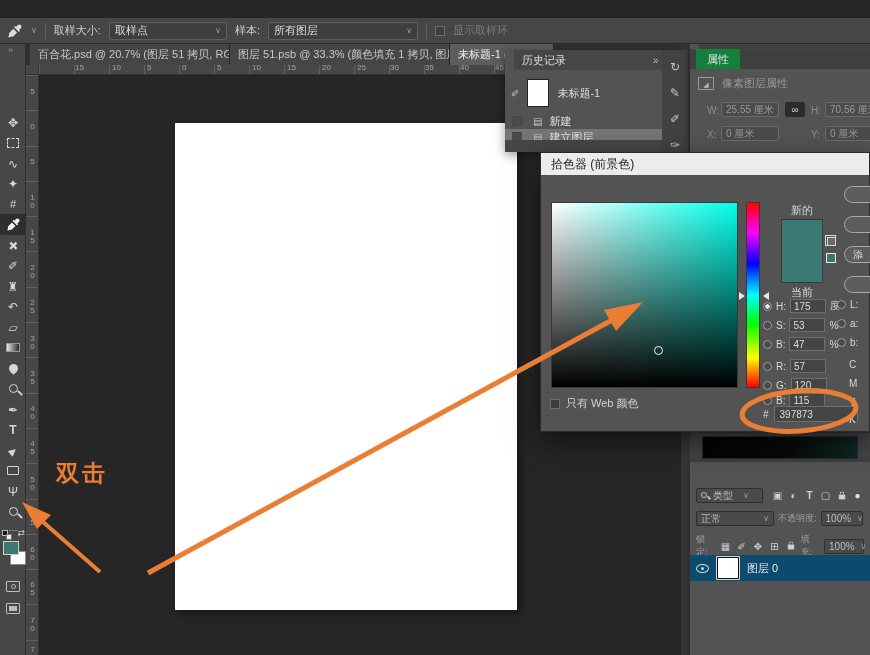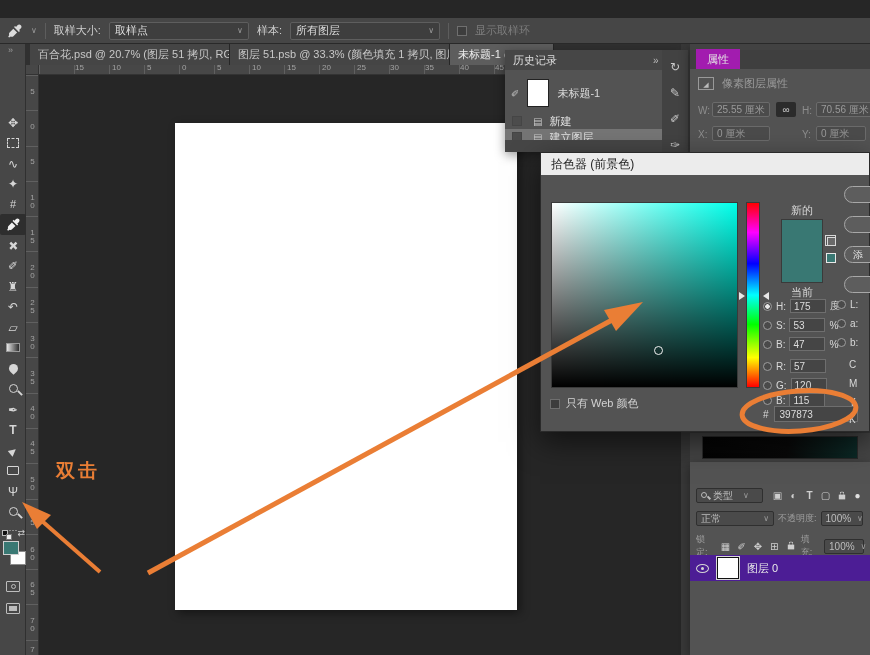--- a/index.html
+++ b/index.html
@@ -65,21 +65,21 @@
   .canvas-doc { left:175px; top:123px; width:342px; height:487px; background:#ffffff; box-shadow:3px 3px 9px rgba(0,0,0,.45); z-index:1; }
 
   
   .watermark { left:8px; top:610px; display:flex; gap:7px; align-items:center; z-index:3; opacity:.55; }
   .wm-logo { width:34px; height:32px; position:relative; }
   .wm-logo i { position:absolute; background:#2e6f99; }
   .wm-text1 { font-size:15px; font-weight:bold; color:#2e6f99; letter-spacing:2px; line-height:1.1; }
   .wm-text2 { font-size:11px; font-weight:bold; color:#2e6f99; letter-spacing:1px; }
 
   
-  .panel { background:#535353; box-shadow:0 3px 10px rgba(0,0,0,.4); z-index:5; }
+  .panel { background:#535353; box-shadow:0 3px 10px rgba(0,0,0,.4); z-index:5;padding-left:9px; }
   .panel-tabbar { background:#3f3f3f; display:flex; align-items:stretch; }
   .panel-tab { padding:0 10px; display:flex; align-items:center; font-size:11px; color:#c0c0c0; }
   .panel-tab.active { background:#535353; color:#e8e8e8; }
 
   
   .history { left:505px; top:50px; width:176px; height:102px; }
   .hist-header { height:20px; background:#464646; display:flex; align-items:center; font-size:11px; color:#ddd; padding:0 8px; }
   .hist-header .sp { flex:1; }
   .hist-snap { position:absolute; left:0; top:24px; width:176px; height:38px; display:flex; align-items:center; gap:8px; padding:0 6px; }
   .snap-thumb { width:22px; height:28px; background:#fff; border:1px solid #222; }
@@ -88,21 +88,21 @@
   .hist-foot { position:absolute; left:0; top:90px; width:176px; height:12px; background:#464646; }
   .srcbox { position:absolute; left:7px; width:10px; height:10px; border:1px solid #454545; background:#4c4c4c; }
 
   
   .dock-strip { left:662px; top:50px; width:26px; height:102px; background:#424242; z-index:5; display:flex; flex-direction:column; align-items:center; gap:12px; padding-top:10px; }
   .dock-icon { font-size:12px; color:#c9c9c9; }
 
   
   .props { left:690px; top:44px; width:180px; height:108px; }
   .props-top { height:6px; background:#424242; }
-  .props-tab { position:absolute; left:6px; top:5px; width:44px; height:20px; background:#a21caf; color:#e4e4e4; font-size:11px; display:flex; align-items:center; justify-content:center; }
+  .props-tab { position:absolute; left:6px; top:5px; width:44px; height:20px; background:#15803d; color:#e4e4e4; font-size:11px; display:flex; align-items:center; justify-content:center; }
   .props-tabrow { position:absolute; left:0; top:5px; width:180px; height:20px; background:#3f3f3f; z-index:-1; }
   .props-hdr { position:absolute; left:8px; top:32px; display:flex; align-items:center; gap:8px; color:#9c9c9c; font-size:11px; }
   .thumb-icon { width:16px; height:13px; border:1px solid #999; font-size:7px; color:#bbb; display:flex; align-items:flex-end; justify-content:center; }
   .prop-row { position:absolute; width:180px; height:16px; font-size:10px; color:#8d8d8d; }
   .prop-field { position:absolute; height:15px; background:#4b4b4b; border:1px solid #6b6b6b; border-radius:2px; font-size:10px; color:#9a9a9a; display:flex; align-items:center; padding:0 4px; }
   .link-btn { position:absolute; width:20px; height:15px; background:#2b2b2b; border-radius:2px; color:#c9c9c9; font-size:10px; display:flex; align-items:center; justify-content:center; }
 
   
   .ramp-block { left:690px; top:433px; width:180px; height:29px; background:#454545; z-index:5; }
   .ramp { position:absolute; left:12px; top:3px; width:156px; height:23px; background:linear-gradient(100deg,#040404 0%,#090909 55%,#0c2a27 100%); border:1px solid #2a2a2a; }
@@ -113,21 +113,21 @@
   .mini-field { height:15px; background:#4a4a4a; border:1px solid #2f2f2f; border-radius:2px; display:flex; align-items:center; padding:0 4px; font-size:10px; color:#bdbdbd; }
   .filter-icons { display:flex; gap:3px; margin-left:4px; }
   .f-icon { font-size:10px; color:#cfcfcf; width:13px; text-align:center; }
   .search-glass { position:relative; width:8px; height:8px; }
   .search-glass b { position:absolute; left:0; top:0; width:6px; height:6px; border:1.5px solid #bbb; border-radius:50%; }
   .search-glass i { position:absolute; right:0; bottom:0; width:1.5px; height:4px; background:#bbb; transform:rotate(-45deg); }
   .lock-icon { position:relative; width:8px; height:6px; background:#cfcfcf; display:inline-block; margin-top:4px; }
   .lock-icon::before { content:''; position:absolute; top:-4px; left:1px; width:4px; height:4px; border:1.5px solid #cfcfcf; border-bottom:none; border-radius:3px 3px 0 0; }
   .eye-icon { position:relative; width:13px; height:9px; border:1.5px solid #d6d6d6; border-radius:50%; }
   .eye-icon i { position:absolute; left:3.5px; top:2px; width:3px; height:3px; background:#d6d6d6; border-radius:50%; }
-  .layer-row { background:#4c1d95; height:26px; }
+  .layer-row { background:#0c4a6e; height:26px; }
   .layer-thumb { width:22px; height:22px; background:#fff; border:1px solid #111; outline:1px solid #d9d9d9; }
 
   
   .picker { left:540px; top:152px; width:330px; height:280px; background:#535353; border:1px solid #2a2a2a;
             box-shadow:0 10px 28px rgba(0,0,0,.55); z-index:10; }
   .picker-title { height:22px; background:#ececec; color:#1e1e1e; font-size:12px; display:flex; align-items:center; padding:0 10px; }
   .color-field { position:absolute; left:10px; top:49px; width:187px; height:186px; border:1px solid #3a3a3a;
                  background:linear-gradient(to top,#000,rgba(0,0,0,0)),linear-gradient(to right,#fff,#00ffea); }
   .field-marker { position:absolute; left:102px; top:143px; width:9px; height:9px; border:1.5px solid #f2f2f2; border-radius:50%; }
   .hue-slider { position:absolute; left:205px; top:49px; width:14px; height:186px; border:1px solid #3a3a3a;
@@ -144,41 +144,41 @@
   .radio.sel { background:radial-gradient(circle,#e8e8e8 0 2px,#4a4a4a 2.5px); }
   .val-field { width:36px; height:14px; background:#454545; border:1px solid #6e6e6e; font-size:10px; color:#ddd; display:flex; align-items:center; padding:0 3px; }
   .hex-row { position:absolute; left:222px; top:253px; display:flex; align-items:center; gap:5px; font-size:10px; color:#d9d9d9; }
   .hex-field { width:84px; height:16px; background:#454545; border:1px solid #6e6e6e; font-size:10px; color:#ddd; display:flex; align-items:center; padding:0 5px; }
   .web-only { position:absolute; left:9px; top:243px; display:flex; align-items:center; gap:6px; font-size:11px; color:#d2d2d2; }
   .pick-btn { position:absolute; left:303px; width:46px; height:17px; background:#5d5d5d; border:1px solid #a8a8a8; border-radius:9px; font-size:10px; color:#e2e2e2; display:flex; align-items:center; padding:0 8px; }
   .lab-col { position:absolute; display:flex; align-items:center; gap:4px; font-size:10px; color:#d9d9d9; }
 
   
   .anno-svg { left:0; top:0; z-index:60; pointer-events:none; }
-  .dblclick { left:56px; top:458px; font-size:19px; font-weight:bold; color:#ea7e35; letter-spacing:3px; z-index:61; }
+  .dblclick { left:56px; top:458px; font-size:23px; font-weight:bold; color:#ea7e35; letter-spacing:3px; z-index:61; }
   .bg-rightcol { left:681px; top:44px; width:189px; height:611px; background:#383838; z-index:0; }
 </style>
 </head>
 <body>
 
 <div id="app">
 
   <div class="abs bg-rightcol"></div>
 
 
   <div class="abs options-bar">
     <span style="display:flex;align-items:center;gap:3px;">
       <svg width="14" height="14" viewBox="0 0 14 14">
           <path d="M12.8 1.2c-1-1-2.4-.9-3.3.1L8 2.9l-.9-.9-1.1 1.1 4.9 4.9L12 6.9l-.9-.9 1.6-1.5c1-1 1.1-2.3.1-3.3zM5.3 4.8L1.6 8.5c-.7.7-.8 1.7-.4 2.5l-1 1.7.9.9 1.7-1c.8.4 1.9.3 2.6-.4l3.7-3.7-3.8-3.7z" fill="#dcdcdc"></path>
         </svg>
       <span class="chev">∨</span>
     </span>
     <span class="vsep"></span>
     <span class="opt-label">取样大小:</span>
-    <span class="dropdown" style="width:140px;gap:28px;">
+    <span class="dropdown" style="width:118px;gap:28px;">
       <span>取样点</span>
       <span class="chev">∨</span>
     </span>
     <span class="opt-label">样本:</span>
     <span class="dropdown" style="width:150px;">
       <span>所有图层</span>
       <span class="chev">∨</span>
     </span>
     <span class="vsep"></span>
     <span class="checkbox"></span>

